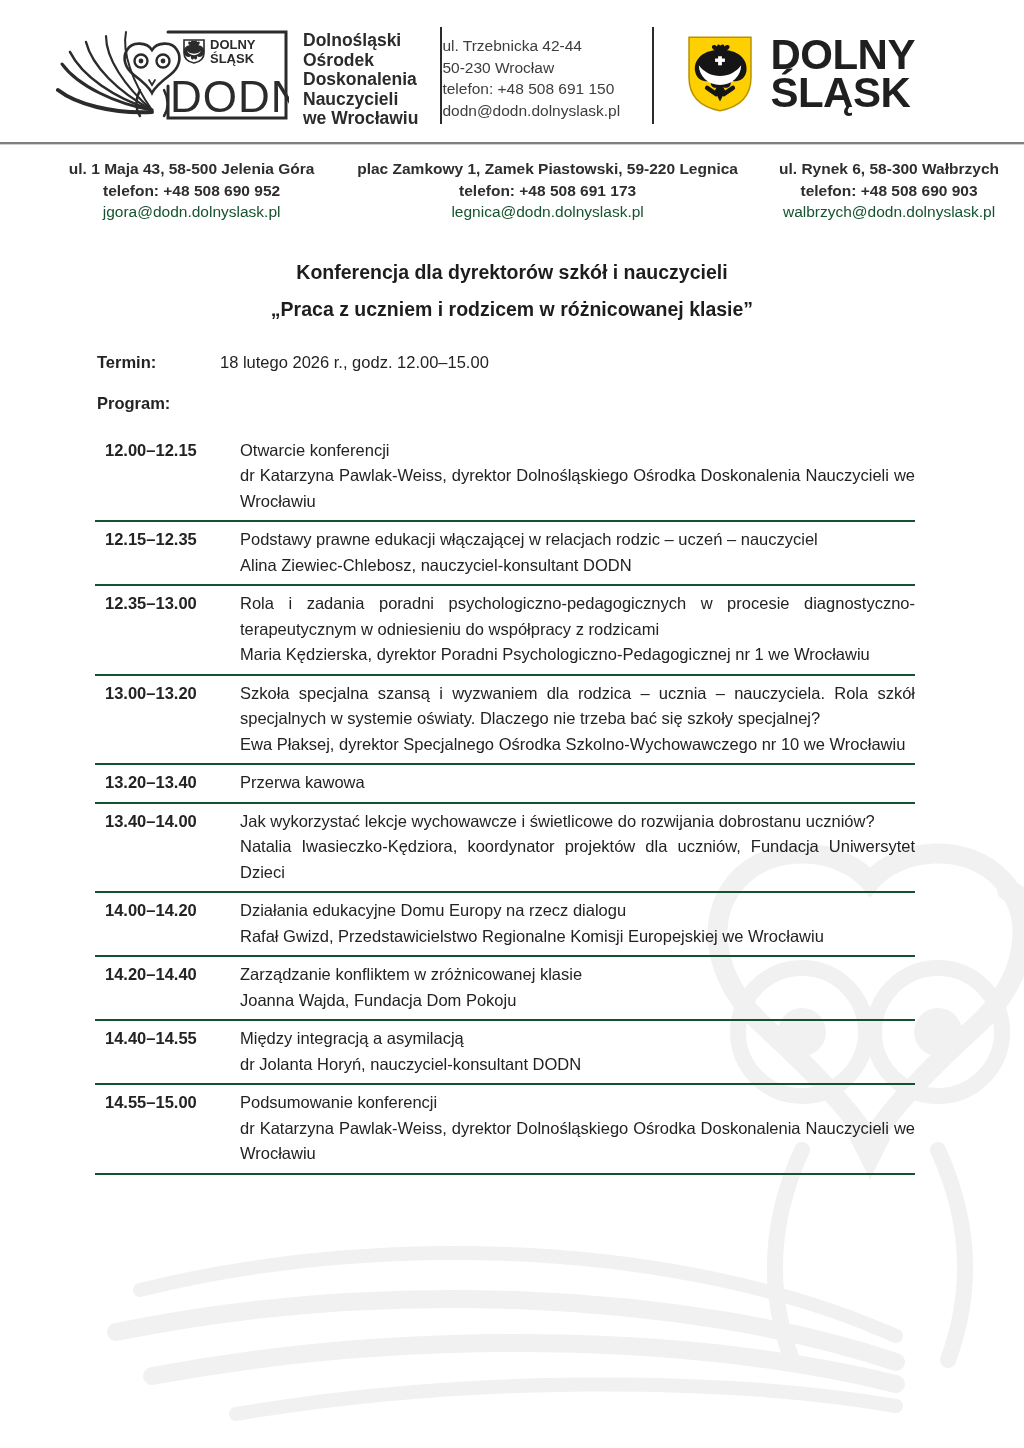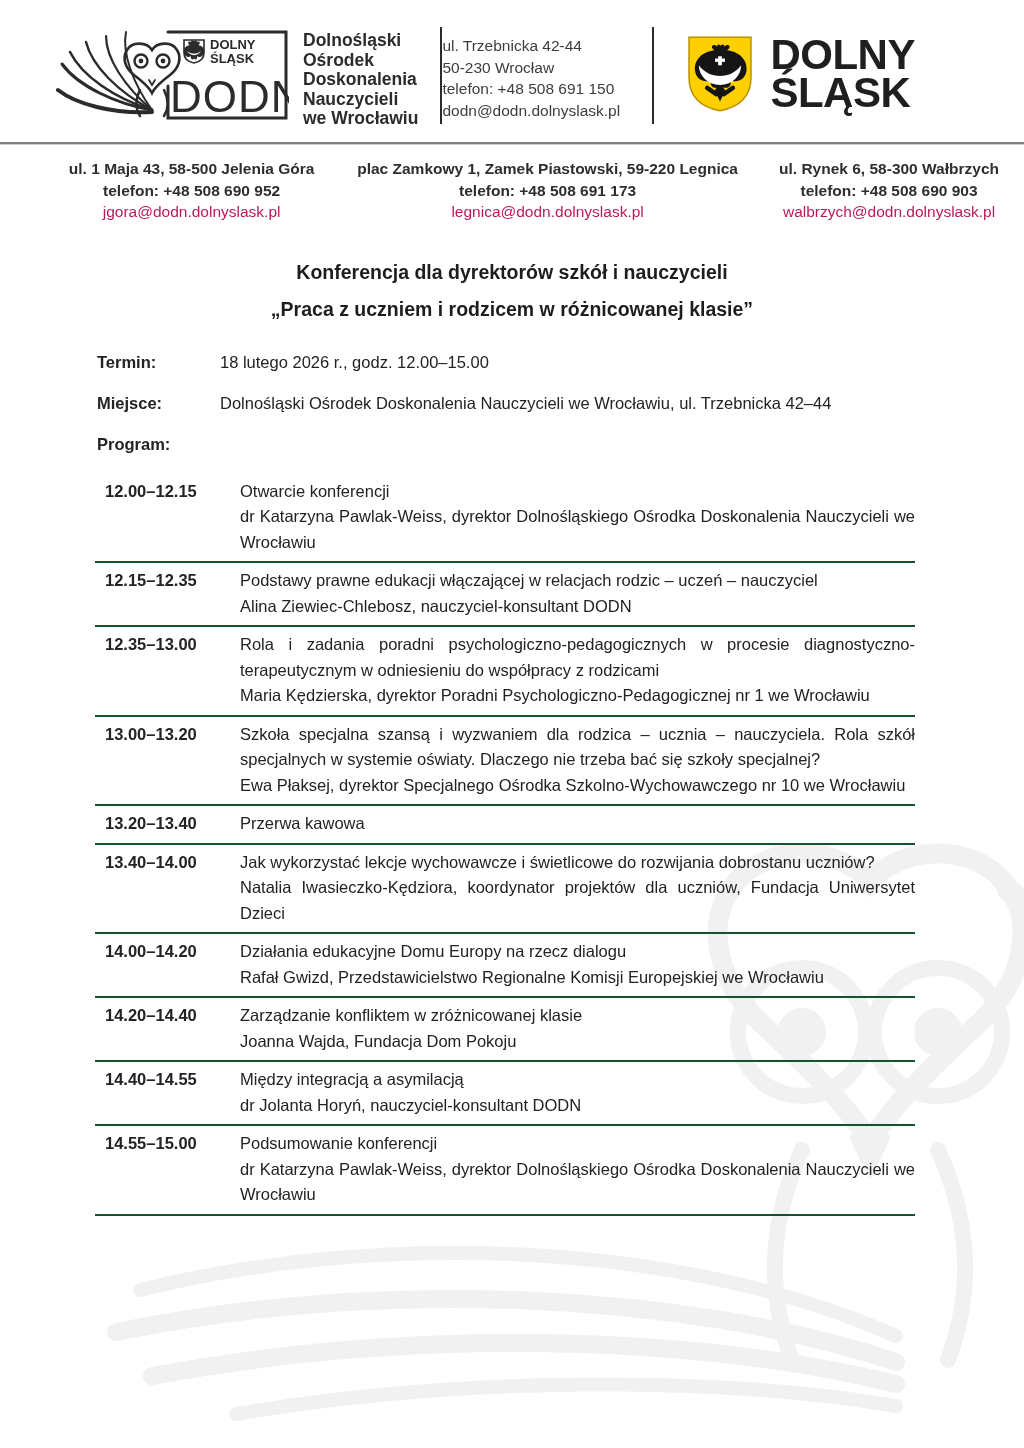--- a/index.html
+++ b/index.html
@@ -21,21 +21,21 @@
   .region-logo { display:flex; align-items:center; margin-left:32px; padding-top:11px; }
   .region-wordmark { margin-left:16px; font-weight:bold; font-size:42px; line-height:38px; letter-spacing:-0.5px; color:#1f1f1f; }
   .header-rule { position:relative; z-index:1; height:3px; background:#7f7f7f; border-bottom:1px solid #cfcfcf; }
   
   .branches { position:relative; z-index:1; display:flex; padding:13px 30px 0 50px; text-align:center; }
   .branch { font-size:15.5px; line-height:21.5px; white-space:nowrap; }
   .branch-1 { flex:0 0 30%; }
   .branch-2 { flex:0 0 38%;margin-left:24px; }
   .branch-3 { flex:0 0 32%; }
   .branch .b { font-weight:bold; color:#2e2e2e; }
-  .branch .e { color:#be185d; }
+  .branch .e { color:#14532d; }
   
   .title-block { position:relative; z-index:1; margin-top:31px; text-align:center; font-weight:bold; font-size:19.5px; line-height:37px; color:#1d1d1d; }
   
   .meta { position:relative; z-index:1; margin:23px 109px 0 97px; font-size:16.5px; }
   .meta-row { margin-bottom:17.5px; line-height:23.5px; }
   .meta-label { display:inline-block; width:123px; font-weight:bold; vertical-align:top; }
   .meta-value { display:inline-block; max-width:680px; }
   
   .program { position:relative; z-index:1; margin:6px 109px 0 95px; font-size:16.5px; }
   .prow { display:flex; border-bottom:2px solid #14532d; padding:5px 0 6px; }
@@ -173,23 +173,20 @@
   <div class="title-block">
     <div>Konferencja dla dyrektorów szkół i nauczycieli</div>
     <div>„Praca z uczniem i rodzicem w różnicowanej klasie”</div>
   </div>
 
   <div class="meta">
     <div class="meta-row">
       <span class="meta-label">Termin:</span><span class="meta-value">18 lutego 2026 r., godz. 12.00–15.00</span>
     </div>
     <div class="meta-row">
-      <span class="meta-label">Miejsce:</span><span class="meta-value">Dolnośląski Ośrodek Doskonalenia Nauczycieli we Wrocławiu, ul. Trzebnicka 42–44</span>
-    </div>
-    <div class="meta-row">
       <span class="meta-label">Program:</span>
     </div>
   </div>
 
   <div class="program" id="program">
     <div class="prow">
       <div class="ptime">12.00–12.15</div>
       <div class="pcontent">
         <div class="ptitle">Otwarcie konferencji</div>
         <div class="pspeaker">dr Katarzyna Pawlak-Weiss, dyrektor Dolnośląskiego Ośrodka Doskonalenia Nauczycieli we Wrocławiu</div>

